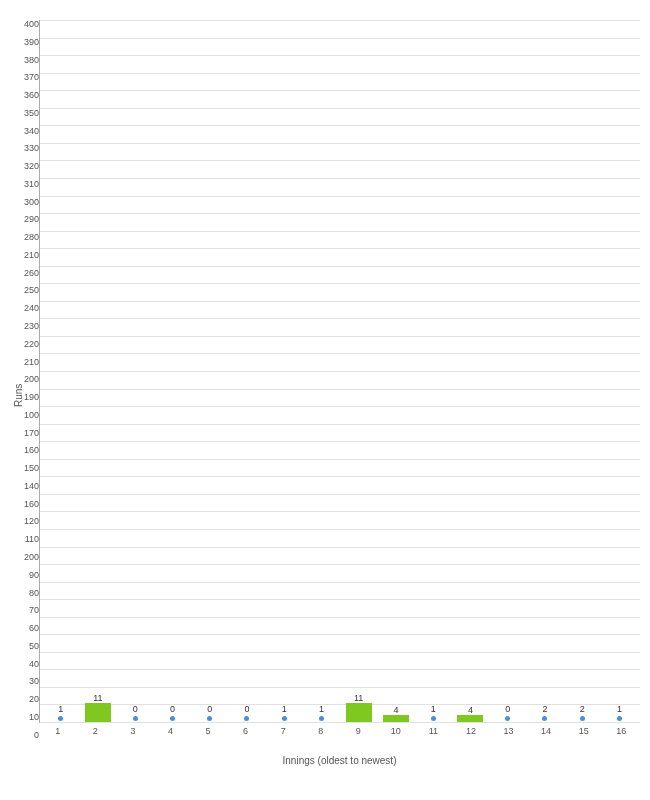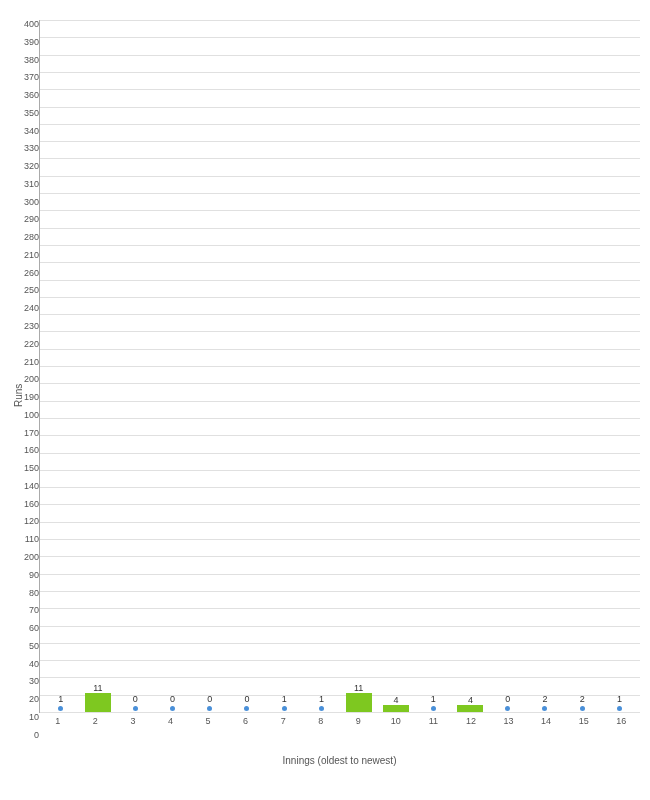--- a/index.html
+++ b/index.html
@@ -100,21 +100,21 @@
     .x-tick {
       flex: 1;
       text-align: center;
       font-size: 9px;
       color: #555;
     }
     .x-axis-title {
       text-align: center;
       font-size: 10px;
       color: #555;
-      margin-top: 12px;
+      margin-top: 2px;
       padding-bottom: 4px;
     }
     .footer {
       text-align: center;
       font-size: 10px;
       color: #555;
       padding-top: 4px;
       border-top: 1px solid #ccc;
     }
     .y-axis-wrapper {

